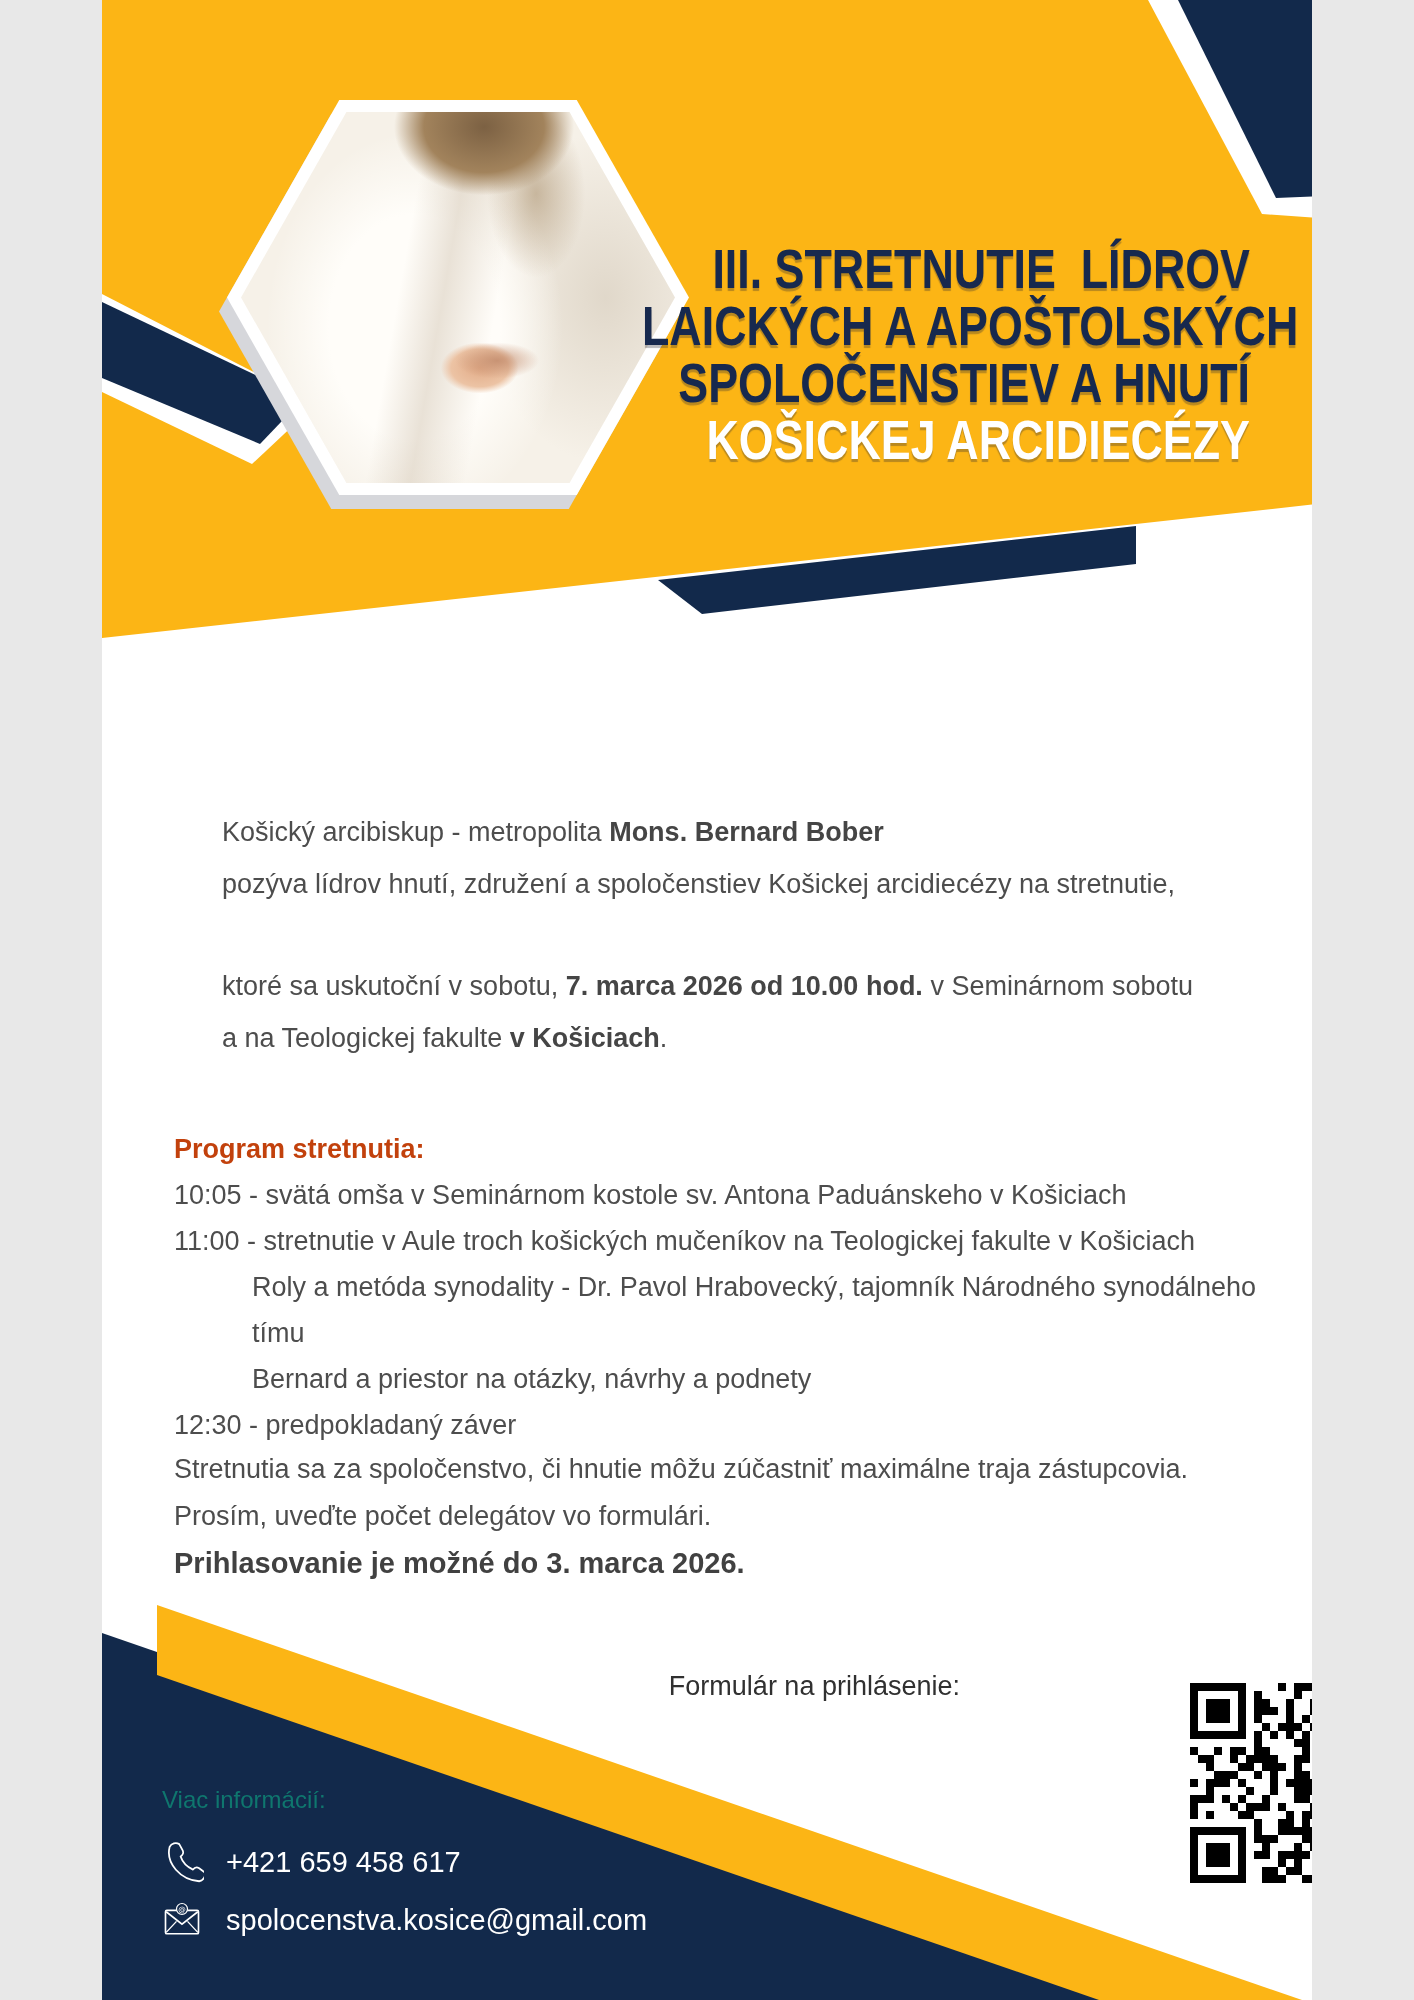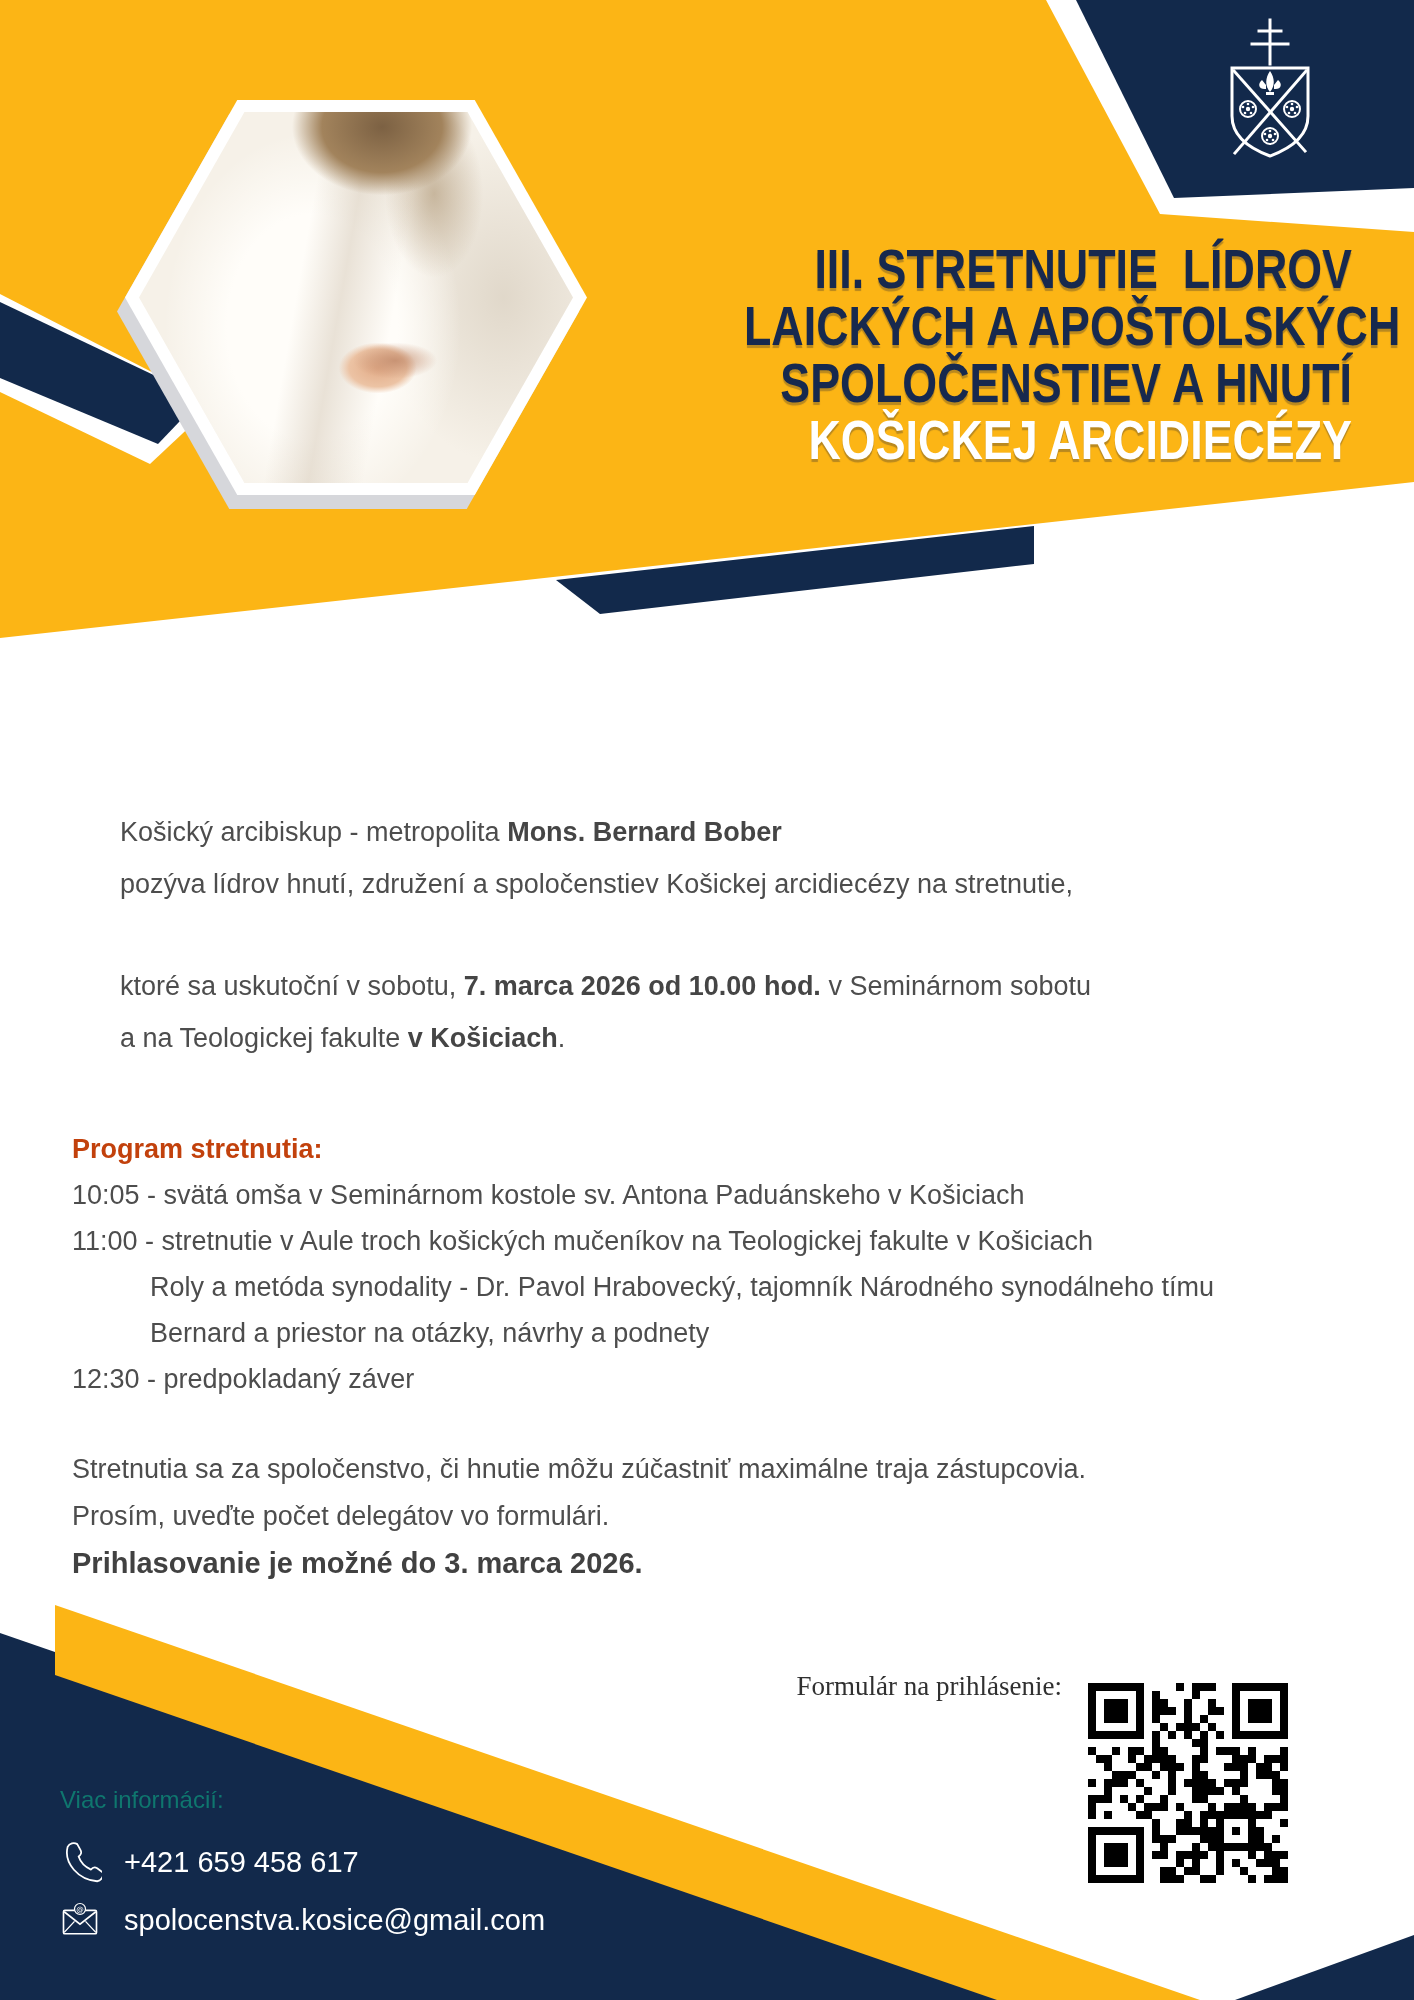--- a/index.html
+++ b/index.html
@@ -1,17 +1,17 @@
 <!DOCTYPE html>
 <html><head>
 <meta charset="utf-8">
 <style>
   html,body{margin:0;padding:0;background:#e8e8e8;}
   .poster{
-    position:relative;width:1414px;height:2000px;margin:0 auto;
+    position:relative;width:1210px;height:2000px;margin:0 auto;
     background:#ffffff;overflow:hidden;
     font-family:"Liberation Sans", sans-serif;
   }
   .abs{position:absolute;inset:0;}
   
   .yellow-header{background:#FCB515;clip-path:polygon(0 0,1414px 0,1414px 482px,0 638px);}
   .navy-sliver-top{background:#12294B;clip-path:polygon(556px 580px,1034px 526px,1034px 564px,600px 614px);}
   .white-wedge-left{background:#ffffff;clip-path:polygon(0 294px,214px 404px,150px 464px,0 392px);}
   .navy-ribbon-left{background:#12294B;clip-path:polygon(0 302px,202px 398px,158px 444px,0 378px);}
   .white-underlay-tr{background:#ffffff;clip-path:polygon(1046px 0,1414px 0,1414px 232px,1160px 214px);}
@@ -47,21 +47,21 @@
   .program{position:absolute;left:72px;font-size:27px;line-height:46px;color:#4d4d4d;}
   .program .hd{font-weight:700;color:#c2410c;font-size:27px;}
   .program .indent{padding-left:78px;}
   .reg{position:absolute;left:72px;font-size:27px;line-height:47px;color:#4d4d4d;}
   .reg .strong{font-weight:700;font-size:29px;color:#414141;}
   
   .navy-bottom{background:#12294B;clip-path:polygon(0 1633px,1063px 2000px,0 2000px);}
   .yellow-band{background:#FCB515;clip-path:polygon(55px 1605px,1200px 2000px,997px 2000px,55px 1675px);}
   .navy-corner{background:#12294B;clip-path:polygon(1414px 1935px,1414px 2000px,1235px 2000px);}
   
-  .form-label{position:absolute;right:352px;top:1671px;font-size:27px;color:#303030;font-family:Liberation Serif, serif;}
+  .form-label{position:absolute;right:352px;top:1671px;font-size:27px;color:#303030;}
   .qr{position:absolute;left:1088px;top:1683px;width:200px;height:200px;background:#ffffff;}
   
   .more-info{position:absolute;left:60px;top:1786px;color:#0f766e;font-size:24px;}
   .contact-row{position:absolute;left:58px;color:#ffffff;font-size:29px;display:flex;align-items:center;gap:22px;}
   .contact-row .cicon{width:44px;height:44px;flex:0 0 44px;}
   .row-phone{top:1840px;}
   .row-email{top:1898px;}
 </style>
 </head>
 <body>

